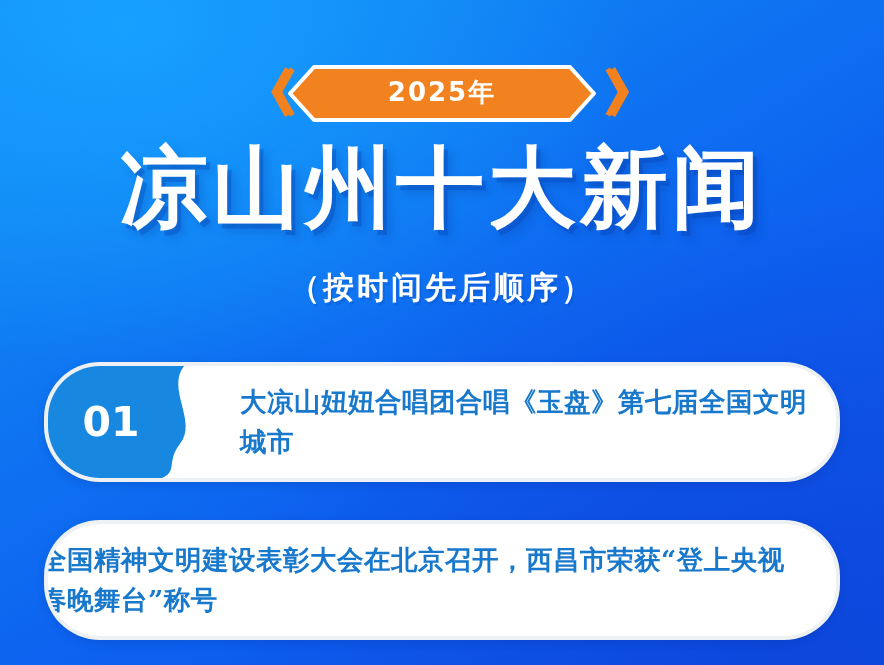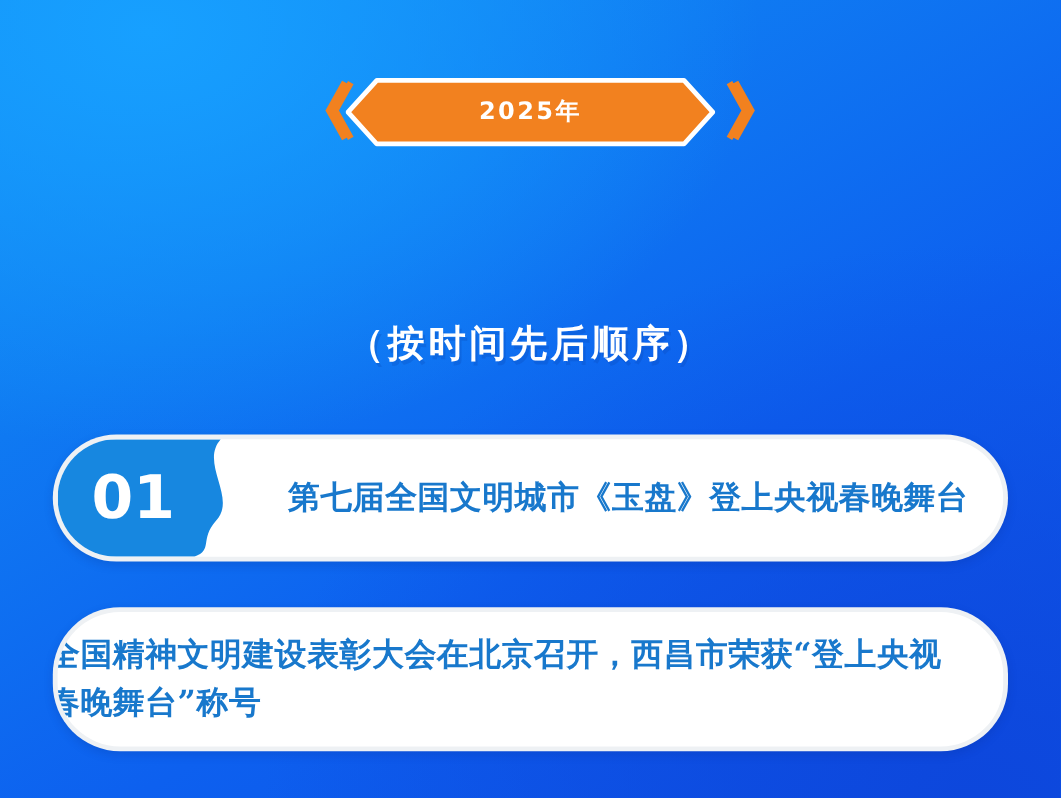--- a/index.html
+++ b/index.html
@@ -57,21 +57,21 @@
     height: 57px;
   }
   #banner svg { display: block; }
   #banner-label {
     position: absolute;
     inset: 0;
     display: flex;
     align-items: center;
     justify-content: center;
     color: #ffffff;
-    font-size: 20px;
+    font-size: 26px;
     font-weight: 700;
     letter-spacing: 2px;
     font-family: "DejaVu Sans", sans-serif;
     padding-bottom: 2px;
     box-sizing: border-box;
   }
 
   
   #title {
     position: absolute;
@@ -147,21 +147,21 @@
   .badge-num {
     position: absolute;
     top: 0;
     left: 8px;
     width: 110px;
     height: 100%;
     display: flex;
     align-items: center;
     justify-content: center;
     color: #ffffff;
-    font-size: 50px;
+    font-size: 41px;
     font-weight: 700;
     letter-spacing: 0px;
     font-family: "DejaVu Sans", sans-serif;
     z-index: 2;
   }
   .news-text {
     flex: 1 1 auto;
     display: flex;
     align-items: center;
     color: #1878cc;
@@ -187,34 +187,35 @@
     <div id="banner">
       <svg viewBox="0 0 308 57" width="308" height="57" aria-hidden="true">
         <polygon points="26,2 282,2 306,28.5 282,55 26,55 2,28.5" fill="#f2811f" stroke="#ffffff" stroke-width="4" stroke-linejoin="round"></polygon>
       </svg>
       <div id="banner-label">2025年</div>
     </div>
 
     <span class="chev right">》</span>
   </div>
 
+  <div id="title">凉山州十大新闻</div>
 
   <div id="subtitle">（按时间先后顺序）</div>
 
   <div id="news-list">
 
     <div class="news-card">
       <div class="card-inner">
         <div class="badge-wrap">
           <svg viewBox="0 0 200 98" preserveAspectRatio="none" aria-hidden="true">
             <path d="M0,0 H136 C118,20 150,49 132,68 C118,84 130,92 114,98 H0 Z" fill="#1787e0"></path>
           </svg>
           <div class="badge-num">01</div>
         </div>
-        <div class="news-text">第七届全国文明城市《玉盘》登上央视春晚舞台</div>
+        <div class="news-text">大凉山妞妞合唱团合唱《玉盘》第七届全国文明城市</div>
       </div>
     </div>
 
     <div class="news-card">
       <div class="card-inner">
         <div class="news-text">全国精神文明建设表彰大会在北京召开，西昌市荣获“登上央视春晚舞台”称号</div>
       </div>
     </div>
 
   </div>

